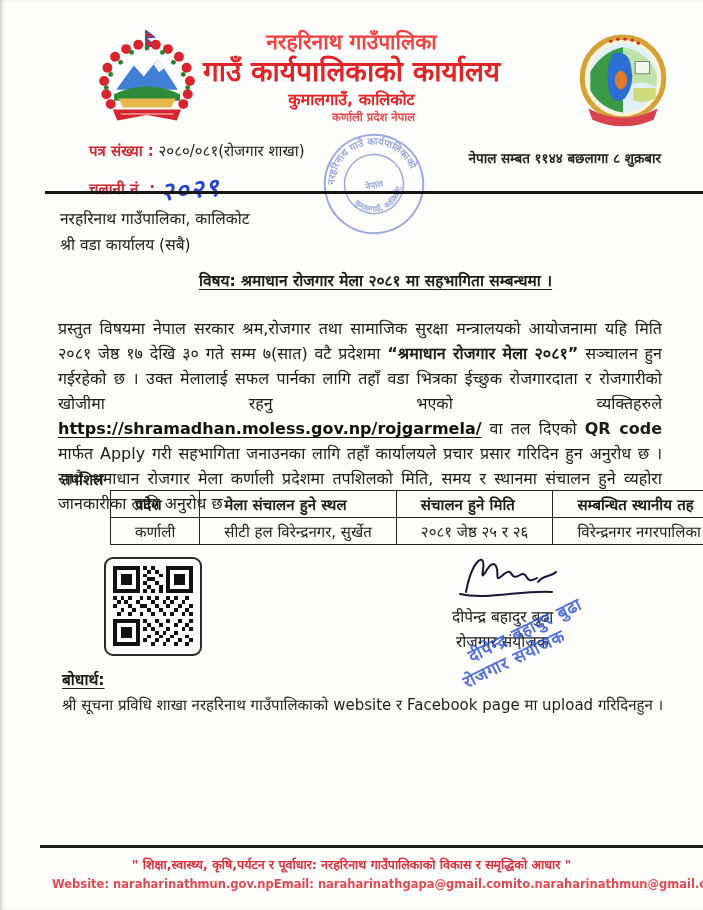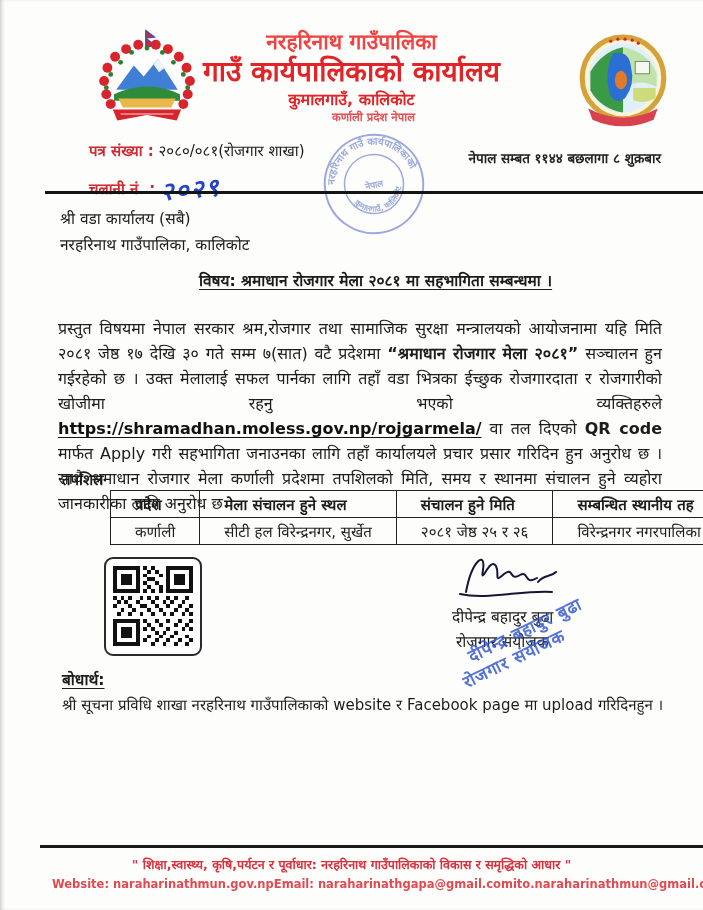--- a/index.html
+++ b/index.html
@@ -186,22 +186,22 @@
     </div>
   </div>
 
   <div class="meta-right">
     <div class="sambat">नेपाल सम्बत ११४४ बछलागा ८ शुक्रबार</div>
   </div>
 
   <div class="rule-top"></div>
 
   <div class="recipient">
+    <div>नरहरिनाथ गाउँपालिका, कालिकोट</div>
     <div>श्री वडा कार्यालय (सबै)</div>
-    <div>नरहरिनाथ गाउँपालिका, कालिकोट</div>
   </div>
 
   <div class="subject">
     <span>विषय: श्रमाधान रोजगार मेला २०८१ मा सहभागिता सम्बन्धमा ।</span>
   </div>
 
   <div class="body-para"><span>प्रस्तुत विषयमा नेपाल सरकार श्रम,रोजगार तथा सामाजिक सुरक्षा मन्त्रालयको आयोजनामा यहि मिति २०८१ जेष्ठ १७ देखि ३० गते सम्म ७(सात) वटै प्रदेशमा </span><span class="b">“श्रमाधान रोजगार मेला २०८१”</span><span> सञ्चालन हुन गईरहेको छ ।  उक्त मेलालाई सफल पार्नका लागि तहाँ वडा भित्रका ईच्छुक रोजगारदाता र रोजगारीको खोजीमा रहनु भएको व्यक्तिहरुले </span><span class="url">https://shramadhan.moless.gov.np/rojgarmela/</span><span> वा तल दिएको </span><span class="b">QR code</span><span> मार्फत Apply गरी सहभागिता जनाउनका लागि तहाँ कार्यालयले प्रचार प्रसार गरिदिन हुन अनुरोध छ ।  साथै श्रमाधान रोजगार मेला कर्णाली प्रदेशमा तपशिलको मिति, समय र स्थानमा संचालन हुने व्यहोरा जानकारीका लागि अनुरोध छ ।</span>
   </div>
 
   <div class="tapasil">तपशिल</div>

